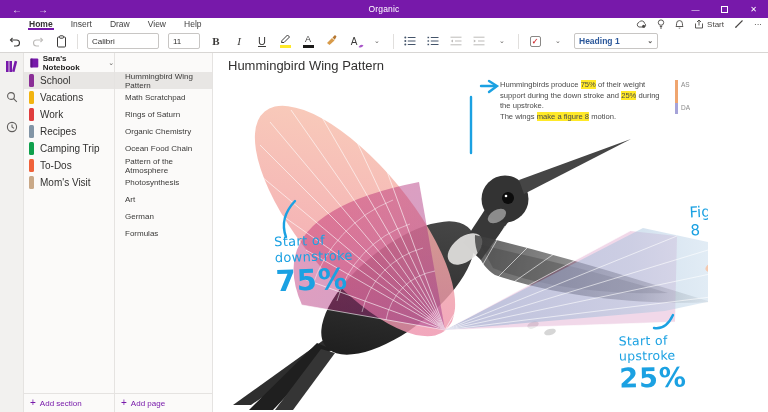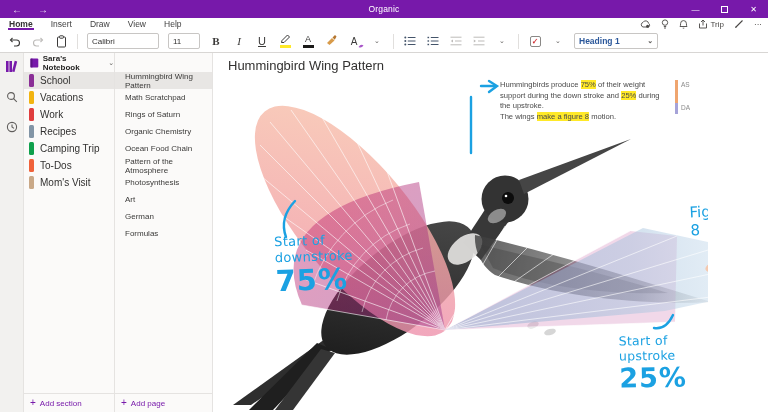--- a/index.html
+++ b/index.html
@@ -11,21 +11,21 @@
   .titlebar { position:absolute; left:0; top:0; width:768px; height:18px; background:#7719aa; display:flex; align-items:center; color:#fff; }
   .nav-arrows { display:flex; gap:16px; padding-left:12px; font-size:10px; opacity:.9; }
   .nav-arrows span { cursor:default; }
   .tb-title { position:absolute; left:0; right:0; text-align:center; font-size:8.5px; letter-spacing:.2px; }
   .win-controls { position:absolute; right:0; top:0; height:18px; display:flex; }
   .win-btn { width:29px; height:18px; display:flex; align-items:center; justify-content:center; font-size:8px; }
   .max-box { width:7px; height:7px; border:1px solid #fff; }
 
   
   .menubar { position:absolute; left:0; top:18px; width:768px; height:12px; background:#fff; display:flex; align-items:center; }
-  .menu-tabs { display:flex; gap:0; padding-left:0;text-align:right; }
+  .menu-tabs { display:flex; gap:0; padding-left:20px;text-align:right; }
   .menu-tab { font-size:8.5px; color:#424242; padding:0 9px; height:12px; display:flex; align-items:center; position:relative; }
   .menu-tab.active { font-weight:bold; color:#333; }
   .menu-tab.active::after { content:""; position:absolute; left:8px; right:8px; bottom:0; height:2px; background:#7719aa; }
   .menu-right { position:absolute; right:6px; top:0; height:12px; display:flex; align-items:center; gap:10px; color:#605e5c; }
   .mr-ic { display:flex; align-items:center; gap:3px; font-size:8px; color:#484644; }
   .mr-ic svg { display:block; }
 
   
   .toolbar { position:absolute; left:0; top:30px; width:768px; height:23px; background:#fff; border-bottom:1px solid #d8d6d4; display:flex; align-items:center; padding-left:8px; gap:9px; }
   .tbtn { display:flex; align-items:center; justify-content:center; color:#3b3a39; font-size:11px; height:18px; min-width:14px; }
@@ -129,21 +129,21 @@
         <svg width="9" height="10" viewBox="0 0 9 10">
             <path d="M1 7.5 Q1.6 7 1.6 4.5 A2.9 2.9 0 0 1 7.4 4.5 Q7.4 7 8 7.5 Z" fill="none" stroke="#484644" stroke-width="0.9"></path>
             <path d="M3.6 8.7 a0.9 0.9 0 0 0 1.8 0" fill="#484644"></path>
           </svg>
       </span>
       <span class="mr-ic">
         <svg width="10" height="10" viewBox="0 0 10 10">
             <path d="M1.5 4.5 V9 H8.5 V4.5" fill="none" stroke="#484644" stroke-width="0.9"></path>
             <path d="M5 6.5 V1 M5 1 L3 3 M5 1 L7 3" fill="none" stroke="#484644" stroke-width="0.9"></path>
           </svg>
-        <span>Trip</span>
+        <span>Start</span>
       </span>
       <span class="mr-ic">
         <svg width="10" height="10" viewBox="0 0 10 10">
             <line x1="1.5" y1="8.5" x2="8.5" y2="1.5" stroke="#484644" stroke-width="1.1"></line>
             <path d="M1.2 8.8 l1.4 -0.3 -1.1 -1.1 Z" fill="#484644"></path>
           </svg>
       </span>
       <span class="mr-ic">···</span>
     </div>
   </div>

